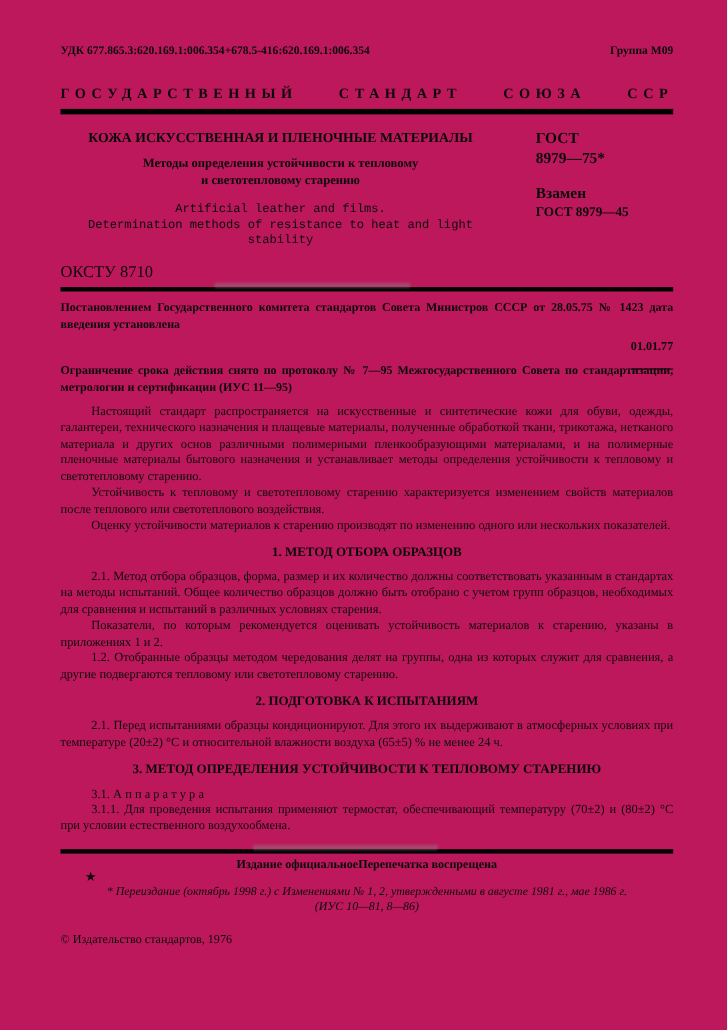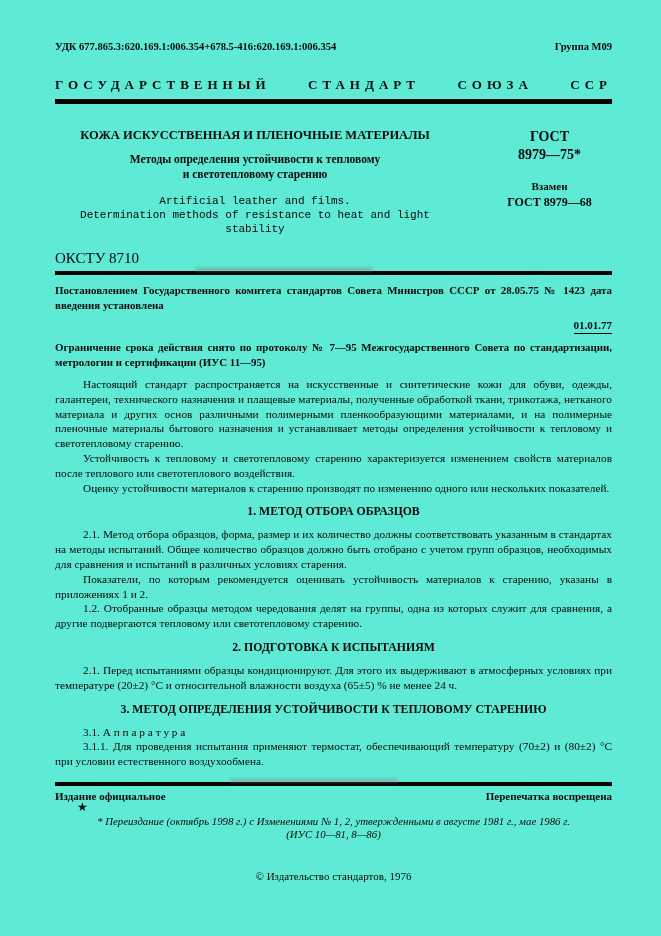--- a/index.html
+++ b/index.html
@@ -9,21 +9,21 @@
     width: 661px;
     height: 936px;
     overflow: hidden;
     font-family: "Liberation Serif", serif;
     color: #0a0a0a;
   }
   .page {
     position: relative;
     width: 661px;
     height: 936px;
-    background: #5eead4;
+    background: #be185d;
   }
   .content {
     position: absolute;
     left: 55px;
     top: 0;
     width: 557px;
   }
   .udk-row {
     padding-top: 41px;
     display: flex;
@@ -52,31 +52,30 @@
   .smudge {
     position: absolute;
     height: 5px;
     background: #8a8a8a;
     opacity: 0.38;
     filter: blur(1.2px);
   }
   .smudge-1 { top: -4px; left: 140px; width: 178px; }
   .smudge-2 { top: -4px; left: 175px; width: 168px; }
   .title-row {
-    margin-top: 24px;
+    margin-top: 14px;
     display: flex;
     gap: 32px;
   }
   .title-left {
     width: 400px;
     text-align: center;
   }
   .title-right {
     flex: 1;
-    text-align: center;
   }
   .title-ru {
     font-weight: bold;
     font-size: 12.5px;
   }
   .subtitle-ru {
     margin-top: 9px;
     font-weight: bold;
     font-size: 11.5px;
     line-height: 15px;
@@ -88,21 +87,21 @@
     font-family: Liberation Mono, monospace;
   }
   .gost-code {
     font-weight: bold;
     font-size: 14px;
     line-height: 18px;
   }
   .vzamen {
     margin-top: 15px;
     font-weight: bold;
-    font-size: 11px;
+    font-size: 14px;
     line-height: 15px;
   }
   .vzamen-value {
     font-weight: bold;
     font-size: 12px;
     line-height: 17px;
   }
   .okstu {
     margin-top: 14px;
     font-size: 15px;
@@ -115,21 +114,21 @@
     text-align: justify;
   }
   .date-row {
     margin-top: 2px;
     text-align: right;
   }
   .date-row span {
     font-weight: bold;
     font-size: 11px;
     border-bottom: 1.5px solid #000;
-    padding-bottom: 2px;
+    padding-bottom: 14px;
   }
   .limitation {
     margin-top: 7px;
     font-weight: bold;
     font-size: 10.9px;
     line-height: 15px;
     text-align: justify;
   }
   .body-p {
     margin: 0;
@@ -144,39 +143,39 @@
     text-align: center;
     font-weight: bold;
     font-size: 11.8px;
   }
   .amendment {
     font-weight: bold;
   }
   .footer-row {
     margin-top: 4px;
     display: flex;
-    justify-content: space-between;
+    justify-content: center;
     font-weight: bold;
     font-size: 11px;
   }
   .star {
     margin-left: 22px;
     font-size: 12px;
     line-height: 11px;
   }
   .footnote {
     margin-top: 2px;
     font-style: italic;
     font-size: 10.8px;
     line-height: 13.5px;
     text-align: center;
   }
   .copyright {
-    margin-top: 27px;
-    text-align: center;
+    margin-top: 15px;
+    text-align: left;
     font-size: 11px;
     line-height: 15.5px;
   }
 </style>
 </head>
 <body>
 
 <div class="page">
   <div class="content">
 
@@ -197,21 +196,21 @@
         </div>
         <div class="title-en">
           <div>Artificial leather and films.</div>
           <div>Determination methods of resistance to heat and light stability</div>
         </div>
       </div>
       <div class="title-right">
         <div class="gost-code">ГОСТ</div>
         <div class="gost-code">8979—75*</div>
         <div class="vzamen">Взамен</div>
-        <div class="vzamen-value">ГОСТ 8979—68</div>
+        <div class="vzamen-value">ГОСТ 8979—45</div>
       </div>
     </div>
 
     <div class="okstu">ОКСТУ 8710</div>
     <div class="rule rule-b">
       <div class="smudge smudge-1"></div>
     </div>
 
     <div class="decree">Постановлением Государственного комитета стандартов Совета Министров СССР от 28.05.75 № 1423 дата введения установлена</div>
     <div class="date-row">

